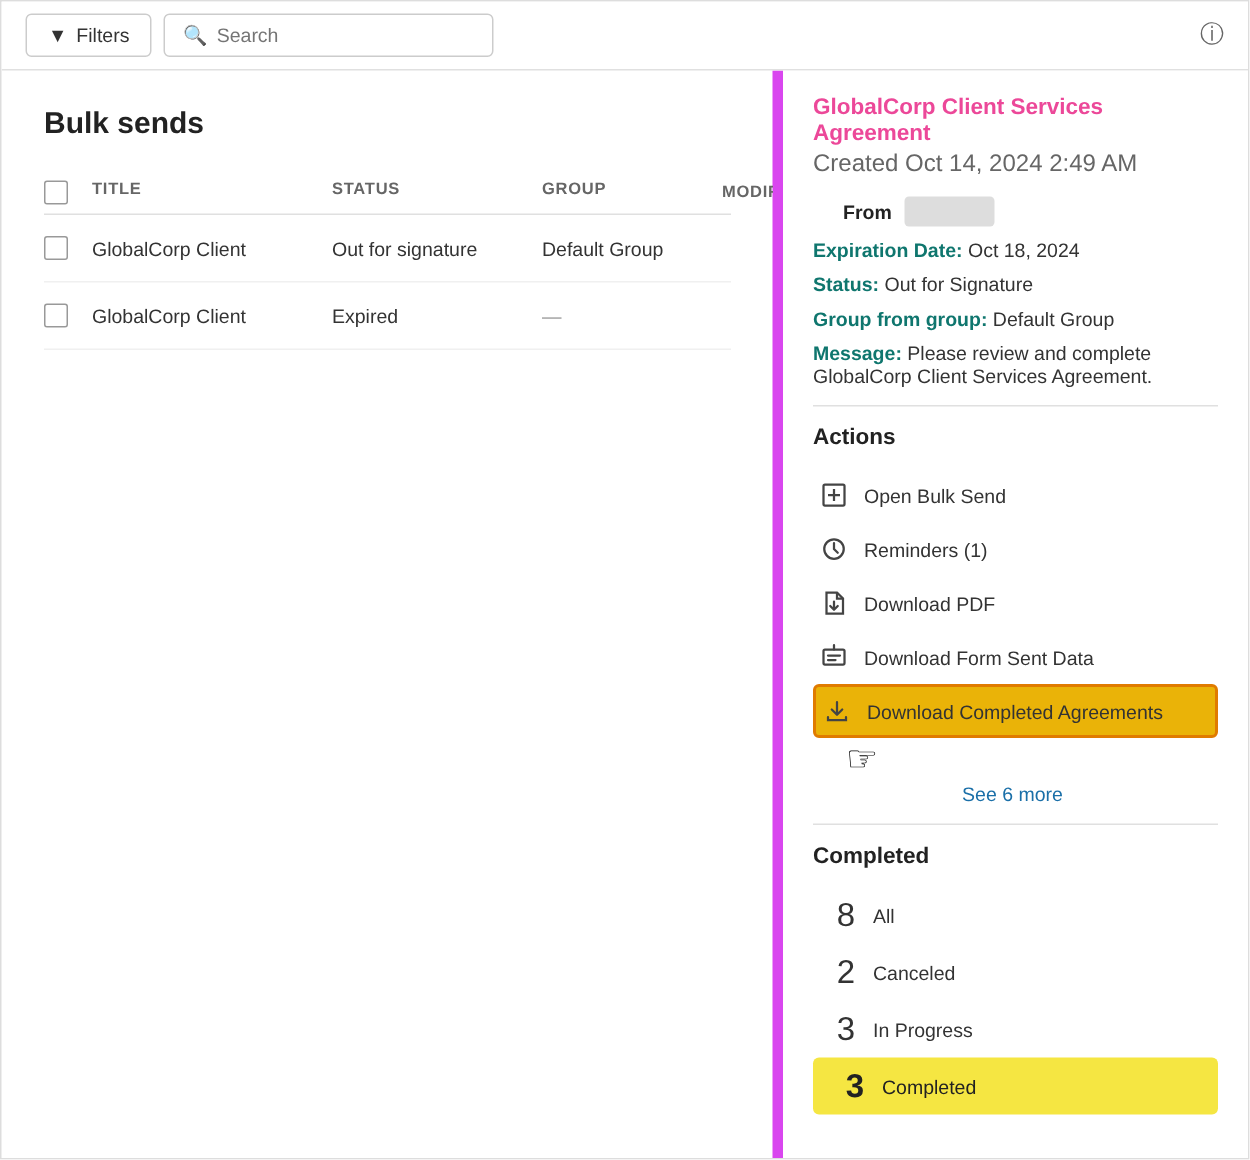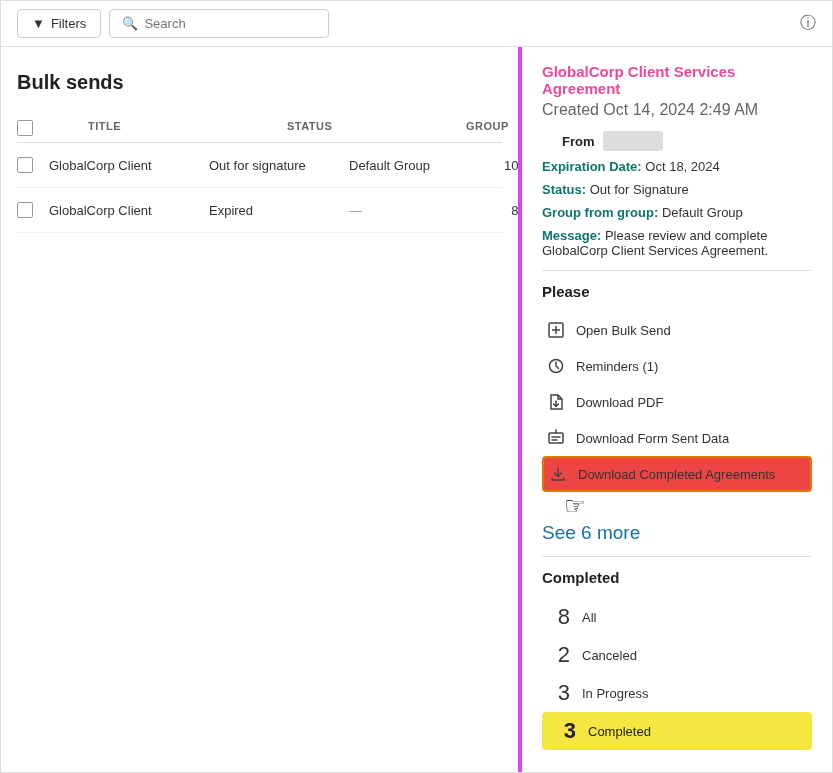--- a/index.html
+++ b/index.html
@@ -68,36 +68,35 @@
     }
     
     .main-content {
       display: flex;
       flex: 1;
       overflow: hidden;
     }
     
     .left-panel {
       flex: 1;
-      padding: 24px 16px;
-      border-right: 4px solid #d946ef;
+      padding: 24px 28px;
+      border-right: 7px solid #d946ef;
       overflow-y: auto;
     }
     .page-title {
       font-size: 20px;
       font-weight: 600;
       color: #222;
       margin-bottom: 20px;
     }
     .table-header {
       display: grid;
       grid-template-columns: 32px 160px 140px 120px 100px;
       padding: 6px 0;
       border-bottom: 1px solid #e0e0e0;
-      gap: 39px;
     }
     .table-header span {
       font-size: 11px;
       font-weight: 600;
       color: #666;
       text-transform: uppercase;
       letter-spacing: 0.5px;
     }
     .table-header .col-modified {
       display: flex;
@@ -188,36 +187,36 @@
       padding: 8px 4px;
       cursor: pointer;
       border-radius: 4px;
       color: #333;
       font-size: 13px;
       position: relative;
     }
     .action-item.highlighted {
       border: 2px solid #e07b00;
       border-radius: 4px;
-      background: #ef4444;
+      background: #eab308;
       padding: 6px 4px;
     }
     .action-icon {
       width: 20px;
       height: 20px;
       display: flex;
       align-items: center;
       justify-content: center;
       font-size: 16px;
       color: #444;
     }
     .see-more {
-      text-align: left;
+      text-align: center;
       color: #1a6fa8;
-      font-size: 19px;
+      font-size: 13px;
       cursor: pointer;
       margin-top: 4px;
       margin-bottom: 12px;
       padding-right: 4px;
     }
     
     .agreements-section { margin-top: 8px; }
     .agreement-row {
       display: flex;
       align-items: center;
@@ -330,21 +329,21 @@
         <span>Default Group</span>
       </div>
 
       <div class="detail-field">
         <span class="label">Message:</span>
         <span>Please review and complete GlobalCorp Client Services Agreement.</span>
       </div>
 
       <hr class="detail-divider">
 
-      <div class="section-title">Please</div>
+      <div class="section-title">Actions</div>
 
       <div class="action-item">
         <span class="action-icon">
           <svg width="18" height="18" viewBox="0 0 18 18" fill="none">
             <rect x="2" y="2" width="14" height="14" rx="1" stroke="#444" stroke-width="1.5" fill="none"></rect>
             <path d="M5 9h8M9 5v8" stroke="#444" stroke-width="1.5"></path>
           </svg>
         </span>
         <span>Open Bulk Send</span>
       </div>

